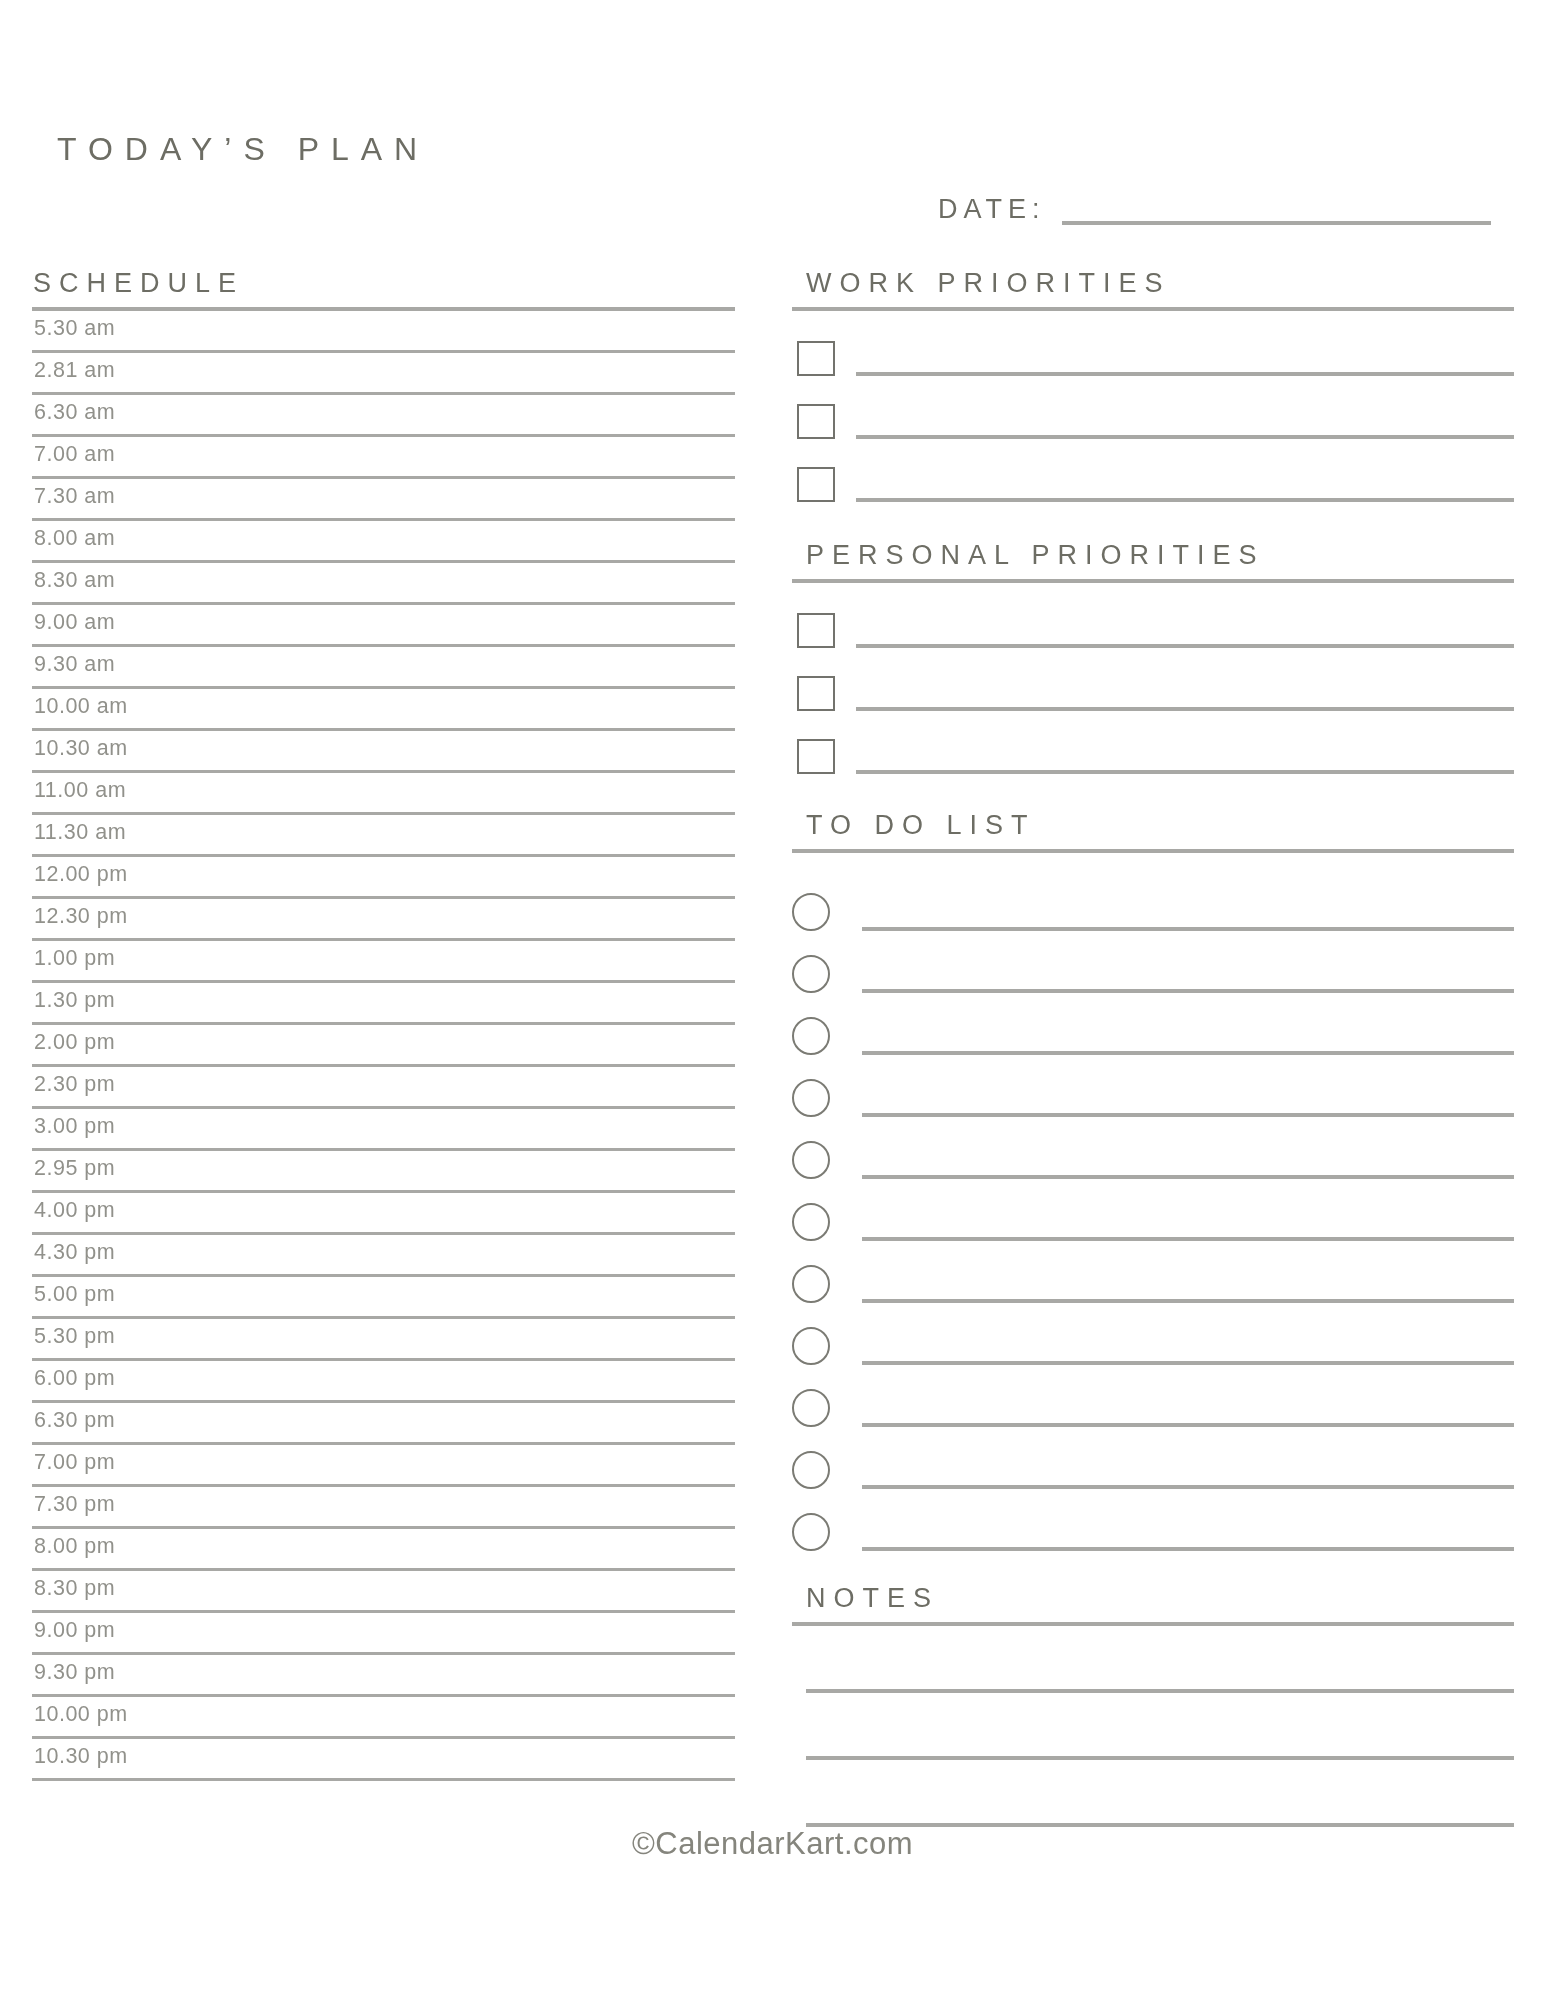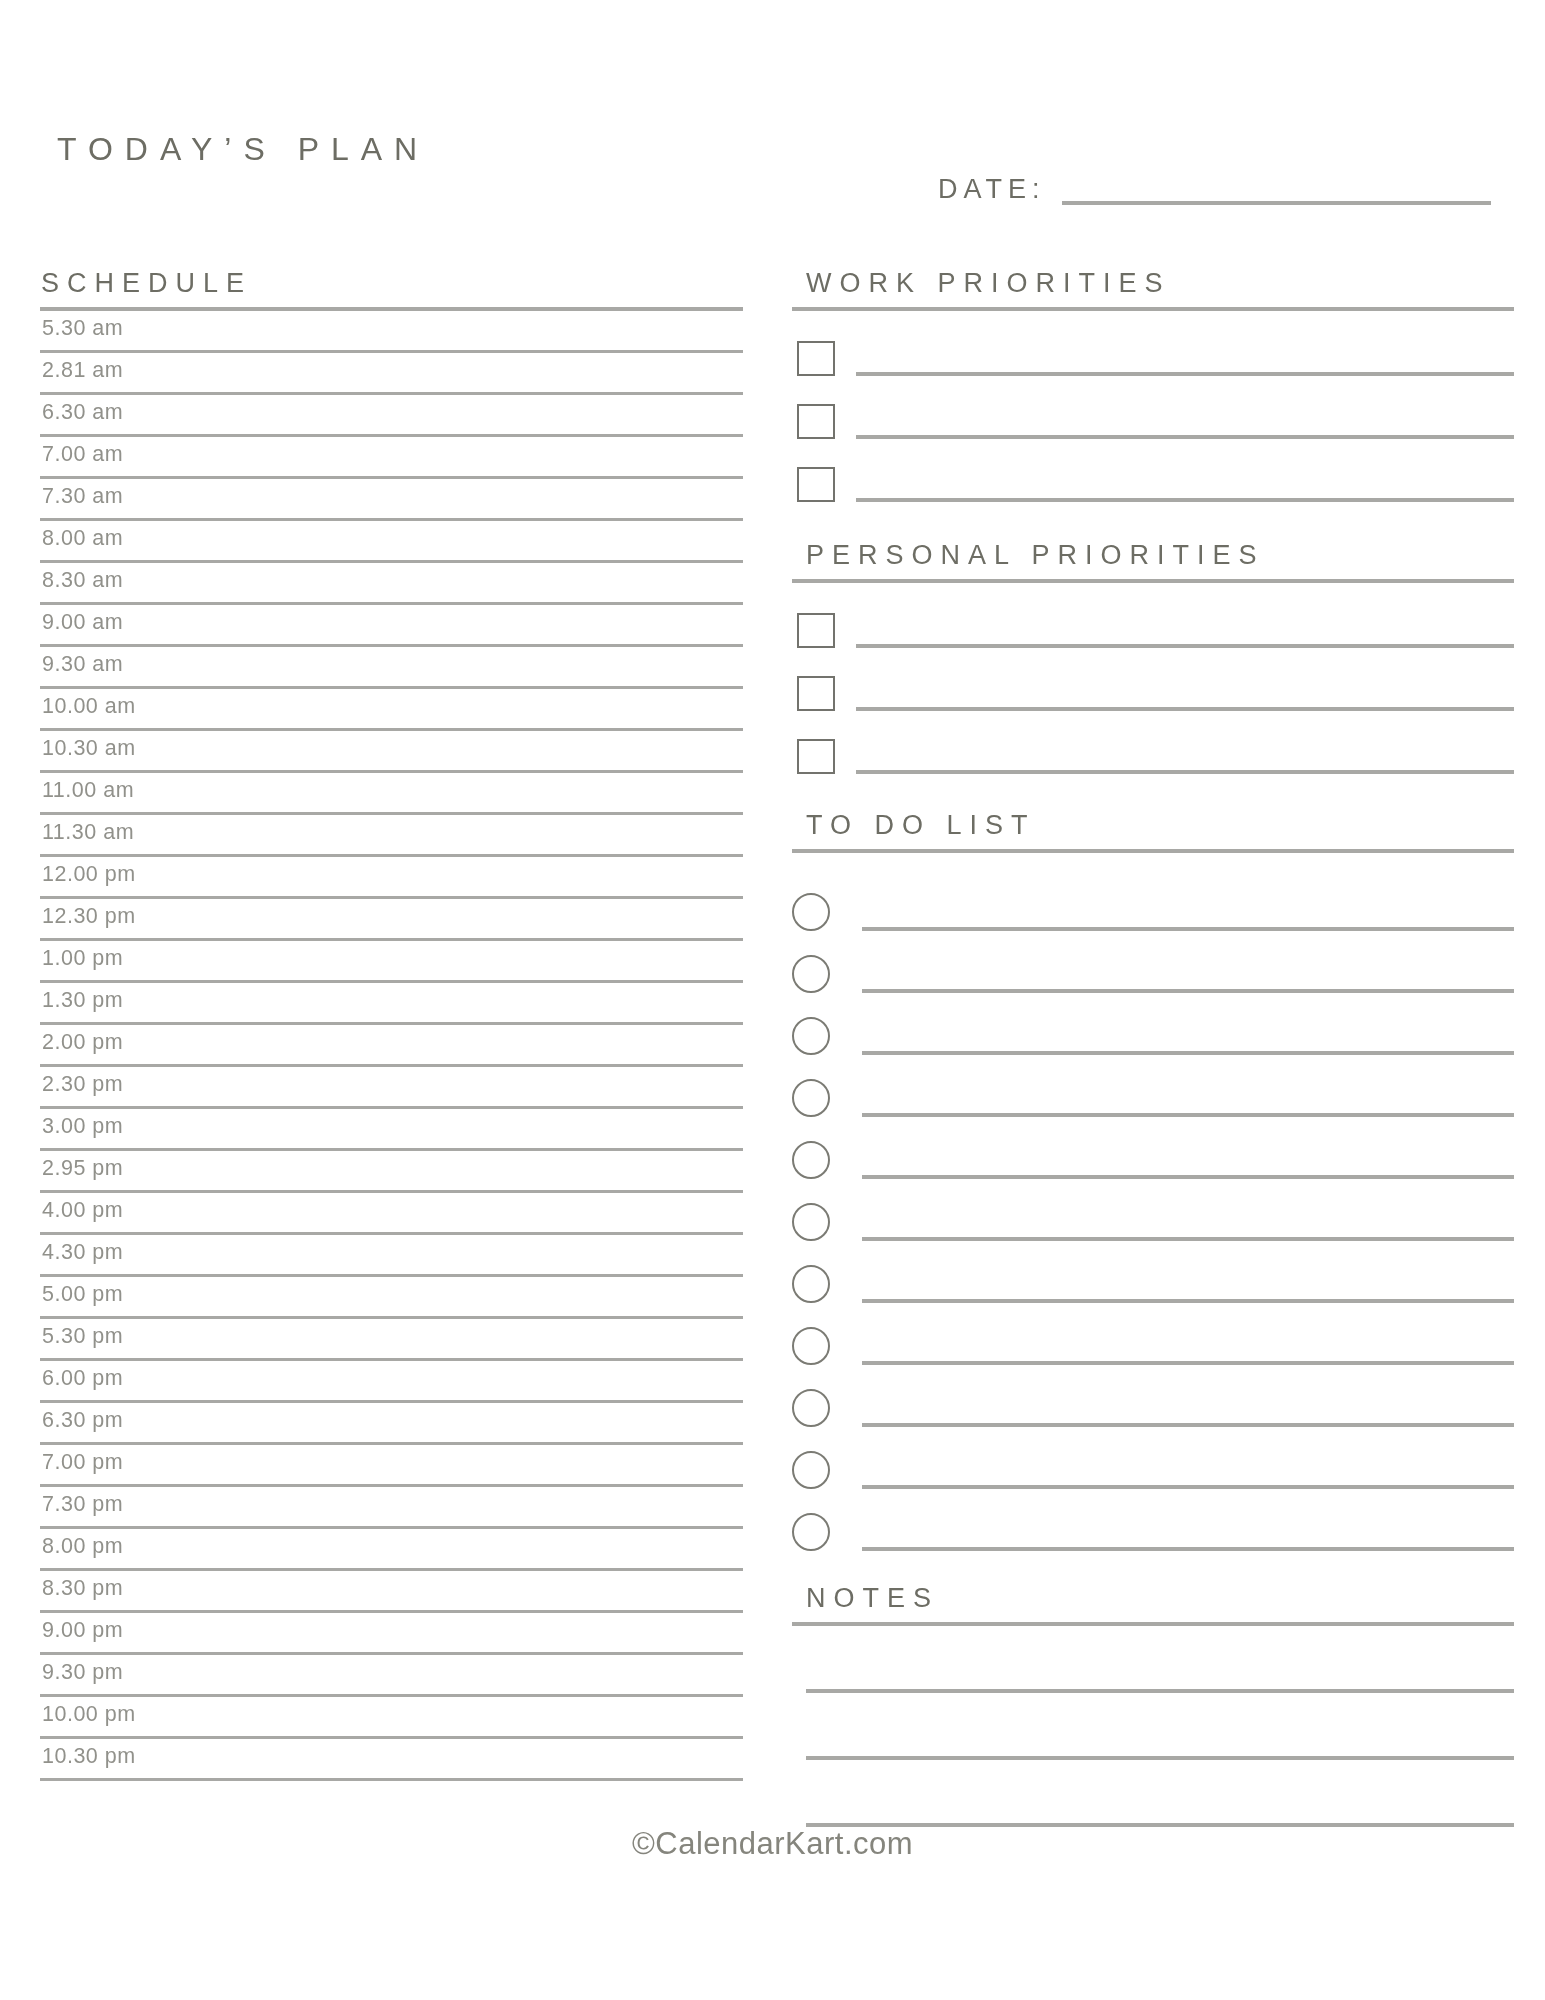--- a/index.html
+++ b/index.html
@@ -25,33 +25,33 @@
     position:absolute;left:57px;top:132px;
     margin:0;
     font-size:32px;font-weight:400;
     letter-spacing:12px;
     color:var(--c-heading);
     line-height:1.1;
     white-space:nowrap;
     text-align:center;
   }
   .date-row{
-    position:absolute;left:938px;top:168px;width:553px;height:37px;
+    position:absolute;left:938px;top:188px;width:553px;height:37px;
     display:flex;align-items:flex-end;
   }
   .date-label{
     font-size:27px;letter-spacing:6px;color:var(--c-heading);
     line-height:1.1;white-space:nowrap;
   }
   .date-line{
     flex:1;margin-left:16px;height:100%;
     border-bottom:4px solid var(--c-line);
   }
   
-  .col-left{position:absolute;left:40px;top:268px;width:703px;}
+  .col-left{position:absolute;left:32px;top:268px;width:703px;}
   .col-right{position:absolute;left:792px;top:268px;width:722px;}
   .sec-head{
     font-size:27px;font-weight:400;letter-spacing:8px;
     color:var(--c-heading);
     line-height:30px;
     padding:0 0 9px 1px;
     border-bottom:4px solid var(--c-line);
     white-space:nowrap;
   }
   .col-right .sec-head{padding-left:14px;}

